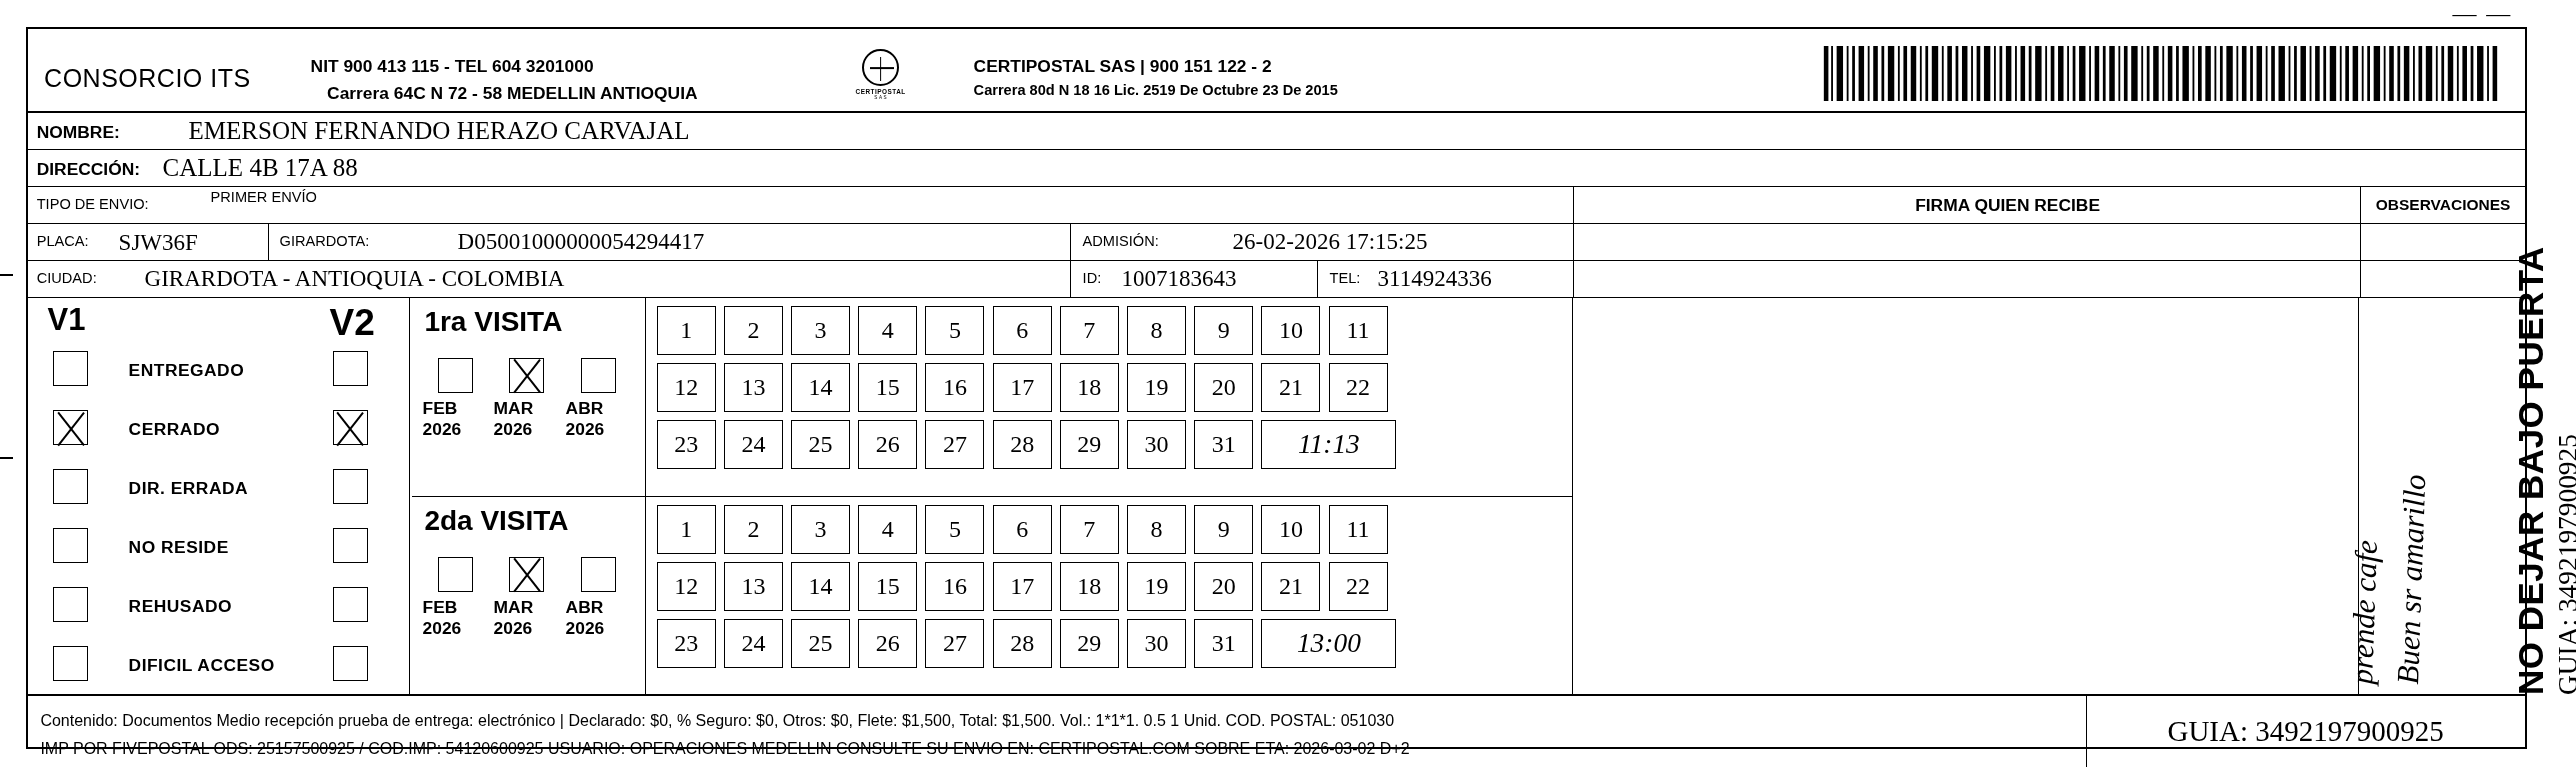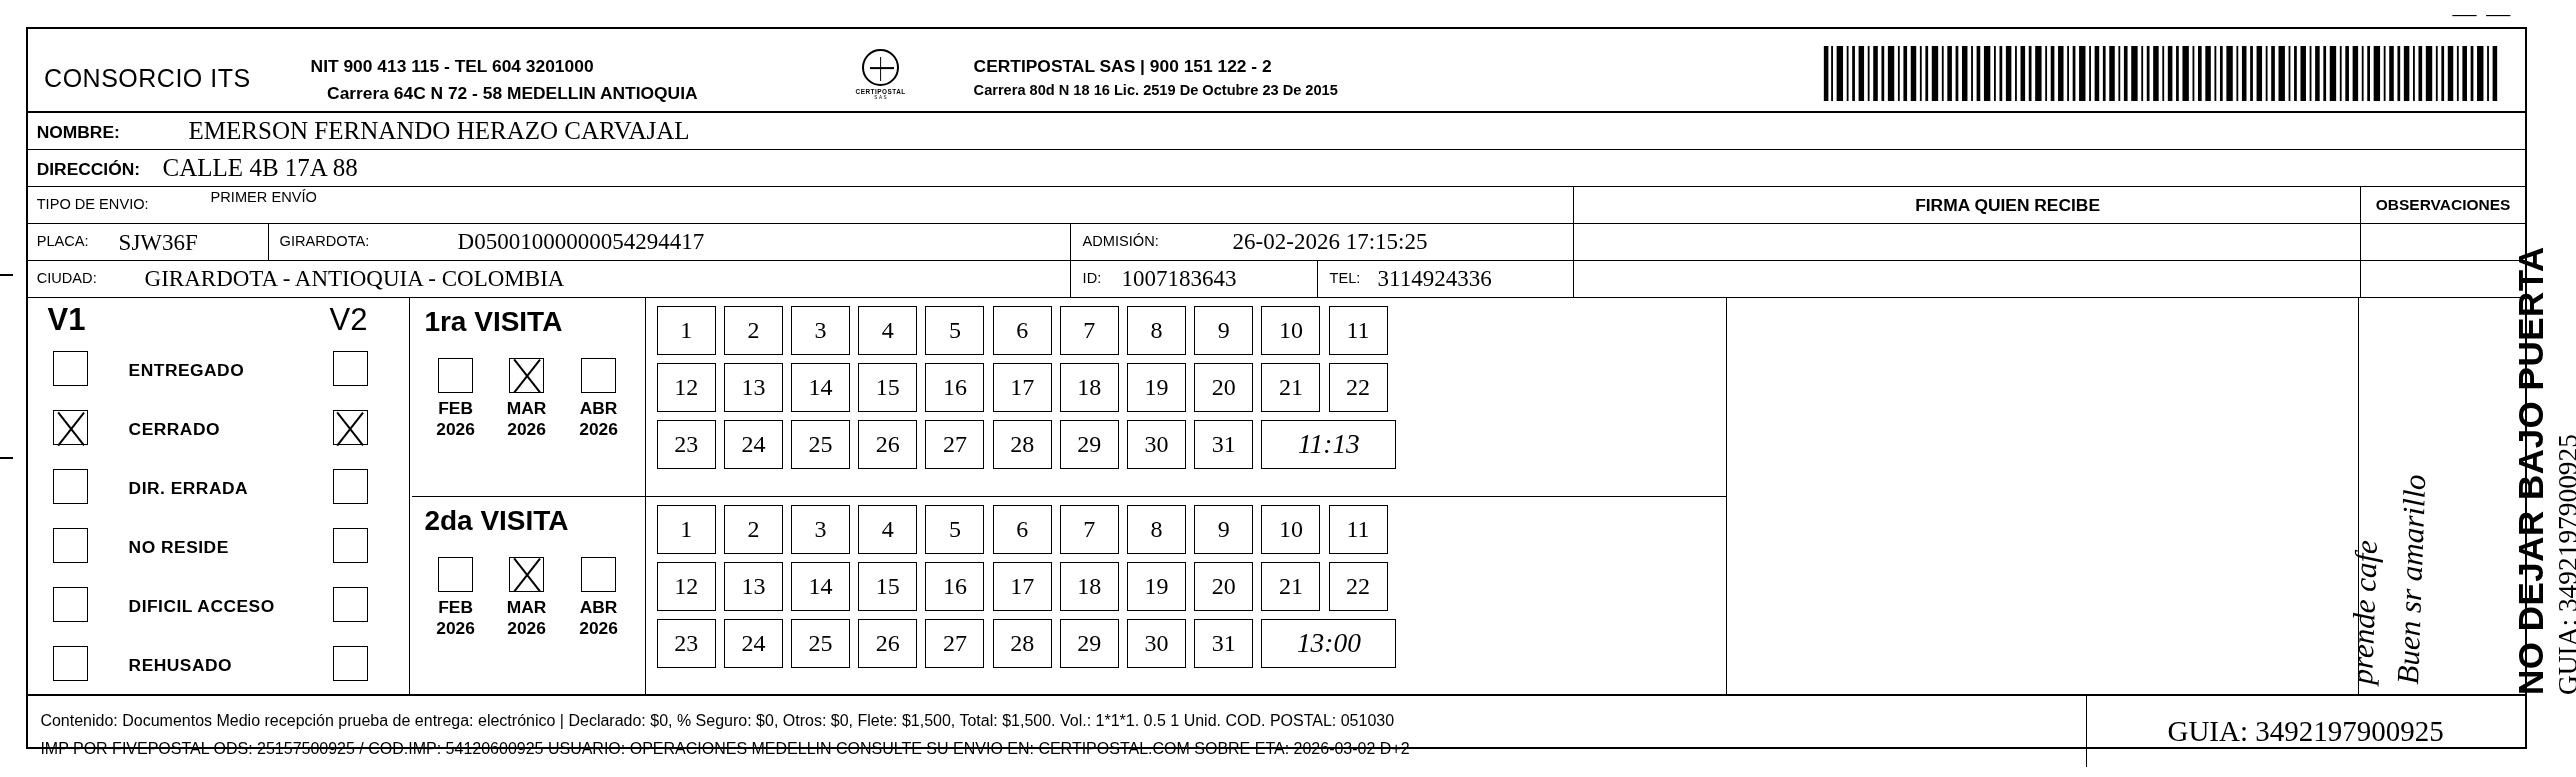--- a/index.html
+++ b/index.html
@@ -87,28 +87,28 @@
   .fldval { font-size:23px; font-family:"Liberation Serif", serif; }
 
   
   .body {
     position:relative;
     height:398px;
     border-bottom:2.7px solid #000;
   }
   .visitbox {
     position:absolute; left:0; top:0;
-    width:1699px; height:100%;
+    width:1545px; height:100%;
     border-right:1.8px solid #000;
   }
   
   .vcol { position:absolute; left:0; top:0; width:382px; height:100%; border-right:1.8px solid #000; }
   .vhead { position:relative; height:42px; }
   .vhead .v1 { position:absolute; left:20px; top:3.7px; font-size:31px; font-weight:bold; }
-  .vhead .v2 { position:absolute; left:302px; top:3.7px; font-size:31px; font-weight:normal; }
+  .vhead .v2 { position:absolute; left:302px; top:3.7px; font-size:37px; font-weight:bold; }
   .vrow { position:relative; height:59px; }
   .vrow .cb {
     position:absolute; top:11px; width:35px; height:35px; border:1.8px solid #000;
   }
   .vrow .cb.left { left:25.6px; }
   .vrow .cb.right { left:305px; }
   .vrow .txt {
     position:absolute; left:101px; top:20px;
     font-size:17.4px; font-weight:bold; letter-spacing:0.5px;
   }
@@ -119,21 +119,21 @@
   .xmark:before { transform:translateX(-50%) rotate(38deg); }
   .xmark:after  { transform:translateX(-50%) rotate(-38deg); }
 
   
   .visits { position:absolute; left:384px; top:0; right:0; height:100%; }
   .visit { position:relative; height:198px; }
   .visit.second { border-top:1.8px solid #000; height:198px; }
   .vleft { position:absolute; left:0; top:0; width:234px; height:100%; border-right:1.8px solid #000; }
   .vtitle { font-size:28px; font-weight:bold; padding:7.3px 0 0 12.8px; }
   .months { position:relative; margin-top:20px; height:110px; }
-  .mcell { position:absolute; width:66px; text-align:center; }
+  .mcell { position:absolute; width:66px; text-align:left; }
   .mcell .box { width:35px;height:35px;border:1.8px solid #000;margin:0 auto; position:relative;}
   .mcell .mn { font-size:17.4px; font-weight:bold; margin-top:5.5px; }
   .mcell .my { font-size:17.4px; font-weight:bold; }
   .m1 { left:11px; } .m2 { left:82px; } .m3 { left:154px; }
 
   .daygrid { position:absolute; left:236px; top:0; right:0; height:100%; padding:7.3px 0 0 9.1px; }
   .dayrow { display:flex; gap:8.2px; margin-bottom:8.2px; }
   .day {
     width:59px; height:49px; border:1.8px solid #000;
     display:flex; align-items:center; justify-content:center;
@@ -406,27 +406,27 @@
           </div>
 
           <div class="vrow">
             <div class="cb left"></div>
             <div class="txt">NO RESIDE</div>
             <div class="cb right"></div>
           </div>
 
           <div class="vrow">
             <div class="cb left"></div>
-            <div class="txt">DIFICIL ACCESO</div>
+            <div class="txt">REHUSADO</div>
             <div class="cb right"></div>
           </div>
 
           <div class="vrow">
             <div class="cb left"></div>
-            <div class="txt">REHUSADO</div>
+            <div class="txt">DIFICIL ACCESO</div>
             <div class="cb right"></div>
           </div>
         </div>
 
         <div class="visits">
 
           <div class="visit">
             <div class="vleft">
               <div class="vtitle">1ra VISITA</div>
               <div class="months">

